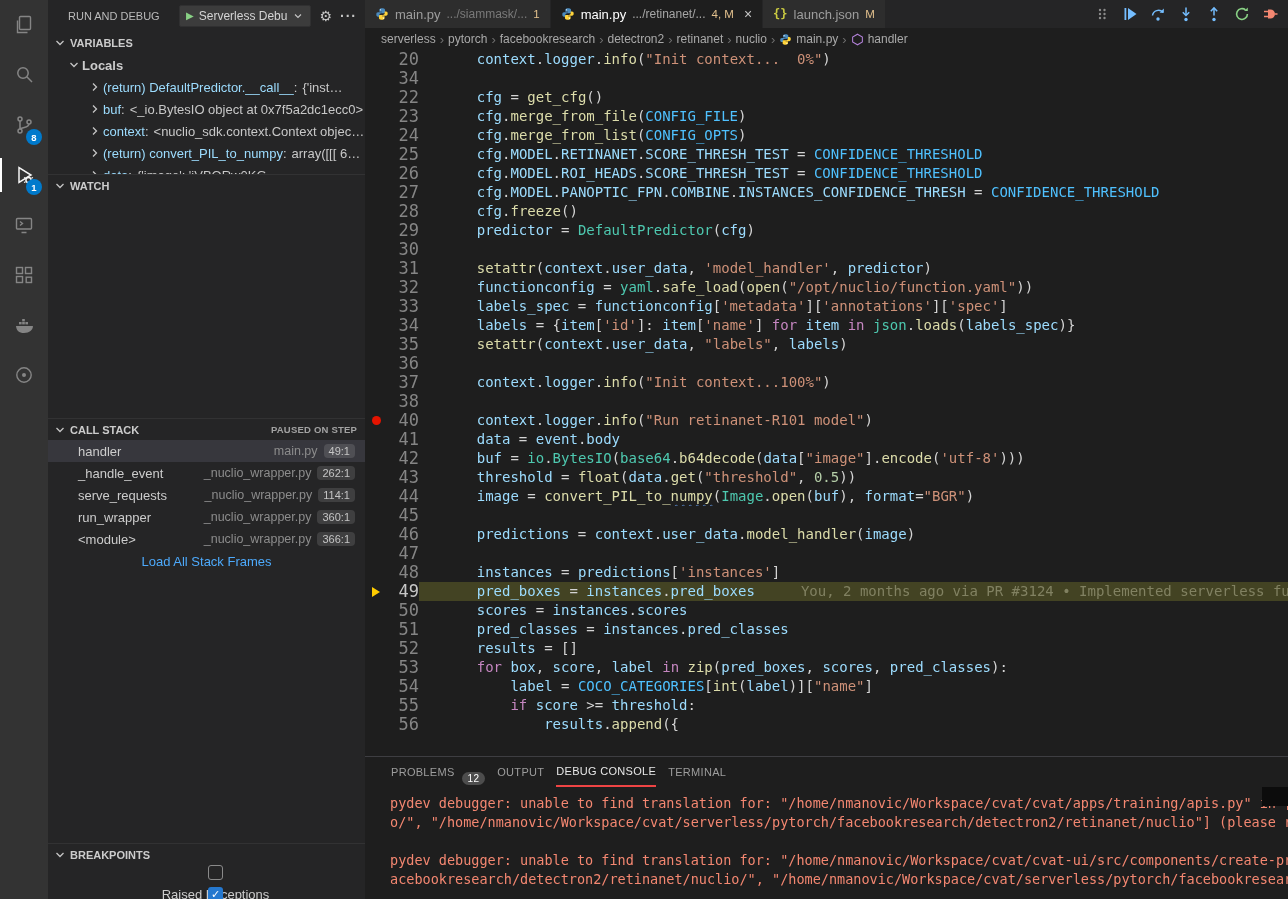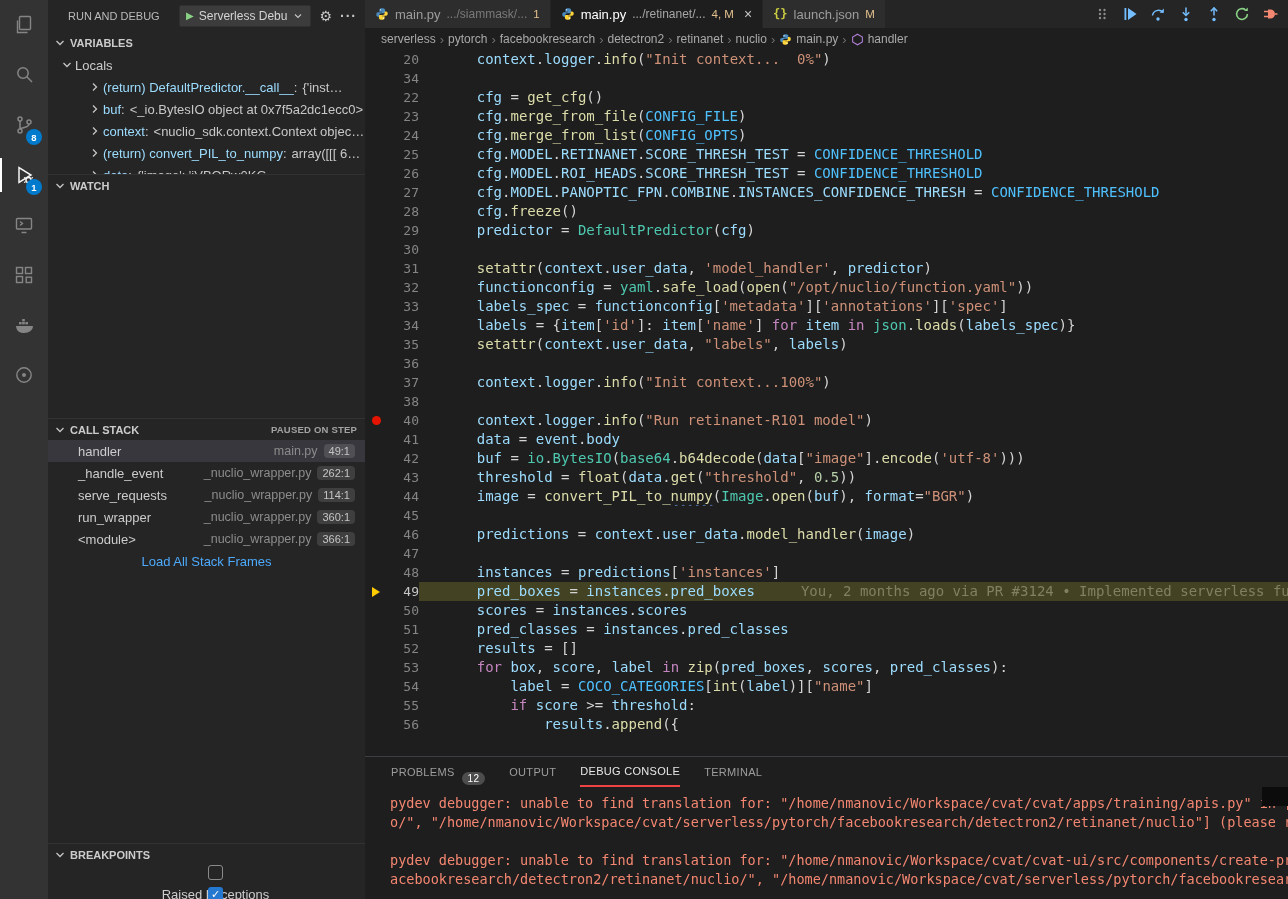--- a/index.html
+++ b/index.html
@@ -26,21 +26,21 @@
   .sb-gear { font-size:14px; color:#c5c5c5; cursor:pointer; }
   .sb-more { font-size:14px; font-weight:bold; color:#c5c5c5; letter-spacing:1px; cursor:pointer; }
 
   .sec-h { height:22px; flex:none; display:flex; align-items:center; gap:2px; padding:0 8px 0 4px;
     font-size:11px; font-weight:bold; color:#cccccc; border-top:1px solid rgba(128,128,128,0.15); cursor:pointer; }
   .sec-vars .sec-h { border-top:none; }
   .paused { margin-left:auto; font-size:9.5px; font-weight:600; color:rgba(204,204,204,0.75); letter-spacing:.2px; }
 
   .vars-body { height:120px; overflow:hidden; }
   .tree-row { height:22px; display:flex; align-items:center; white-space:nowrap; overflow:hidden; cursor:pointer; }
-  .scope-row { padding-left:11px; }
+  .scope-row { padding-left:18px;font-weight:bold; }
   .var-row { padding-left:39px; }
   .var-name { color:#9cdcfe; }
   .var-sep { color:#cccccc; }
   .var-value { color:#c8c8c8; margin-left:5px; overflow:hidden; text-overflow:ellipsis; }
   .watch-body { height:222px; flex:none; }
 
   .cs-row { height:22px; display:flex; align-items:center; gap:6px; padding:0 10px 0 30px; white-space:nowrap; overflow:hidden; cursor:pointer; }
   .cs-row.selected { background:#37373d; }
   .cs-fn { color:#cccccc; }
   .cs-file { margin-left:auto; color:#8c8c8c; font-size:12.5px; }
@@ -74,33 +74,33 @@
     padding-left:16px; font-size:12px; color:#a9a9a9; white-space:nowrap; overflow:hidden; }
   .bc-item { display:flex; align-items:center; gap:4px; cursor:pointer; }
   .bc-sep { color:#6e6e6e; font-size:13px; }
 
   .editor { flex:1; min-height:0; overflow:hidden; background:#1e1e1e;
     font-family:"DejaVu Sans Mono","Liberation Mono",monospace; font-size:14px; line-height:19px; }
   .line { display:flex; height:19px; white-space:pre; }
   .glyph { width:22px; flex:none; display:flex; align-items:center; justify-content:center; }
   .bp-dot { width:9px; height:9px; border-radius:50%; background:#e51400; }
   .cur-arrow { width:0; height:0; border-top:5px solid transparent; border-bottom:5px solid transparent; border-left:8px solid #ffcc00; }
-  .num { width:32px; flex:none; text-align:right; color:#858585; font-size:13px; line-height:19px; }
+  .num { width:32px; flex:none; text-align:right; color:#858585; font-size:17px; line-height:19px; }
   .line.current .num { color:#c6c6c6; }
   .codeline { flex:1; padding-left:24px; overflow:hidden; }
   .line.current .codeline { background:rgba(255,255,64,0.17); }
   .blame { color:rgba(180,180,150,0.55); margin-left:46px; }
   .tk-v{color:#9cdcfe} .tk-p{color:#d4d4d4} .tk-f{color:#dcdcaa} .tk-s{color:#ce9178}
   .tk-k{color:#569cd6} .tk-c{color:#c586c0} .tk-t{color:#4ec9b0} .tk-C{color:#4fc1ff}
   .tk-n{color:#b5cea8} .tk-d{color:#d4d4d4}
   .tk-u{color:#dcdcaa; text-decoration:underline; text-decoration-style:wavy; text-decoration-color:rgba(90,140,210,.8); text-decoration-thickness:1px; text-underline-offset:3px;}
 
   
   .panel { height:143px; flex:none; background:#1e1e1e; border-top:1px solid #3e3e42; position:relative; }
-  .panel-tabs { height:30px; display:flex; align-items:center; gap:24px; padding-left:26px; }
+  .panel-tabs { height:30px; display:flex; align-items:center; gap:12px; padding-left:26px; }
   .ptab { height:30px; display:flex; align-items:center; gap:7px; font-size:11px; color:#9d9d9d; letter-spacing:.3px; cursor:pointer; border-bottom:1px solid transparent; }
   .ptab.active { color:#e7e7e7; border-bottom:2px solid #ef4444; }
   .ptab-badge { background:#4d4d4d; color:#ffffff; border-radius:9px; font-size:10px; padding:1px 6px;margin-top:14px; }
   .console { position:relative; height:112px; overflow:hidden; padding:7px 0 0 25px;
     font-family:"DejaVu Sans Mono","Liberation Mono",monospace; font-size:13.5px; }
   .console-line { white-space:pre; color:#f48771; line-height:19px; min-height:19px; }
   .console-scroll { position:absolute; top:0; right:0; width:26px; height:19px; background:#0c0c0c; }
 </style>
 </head>
 <body>

